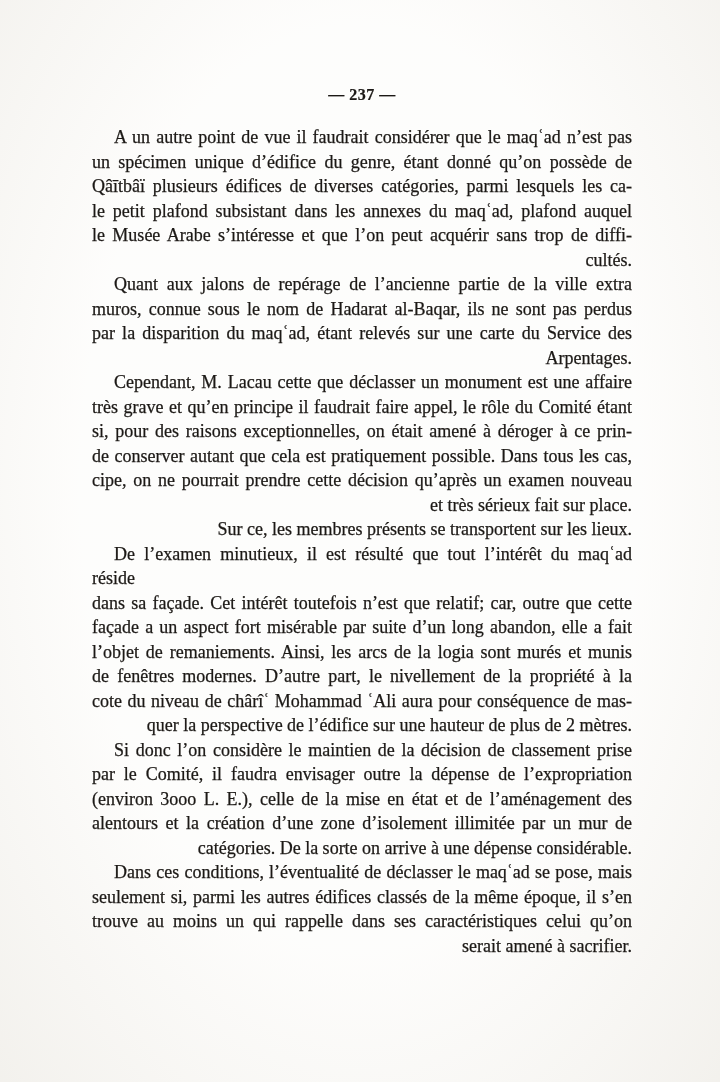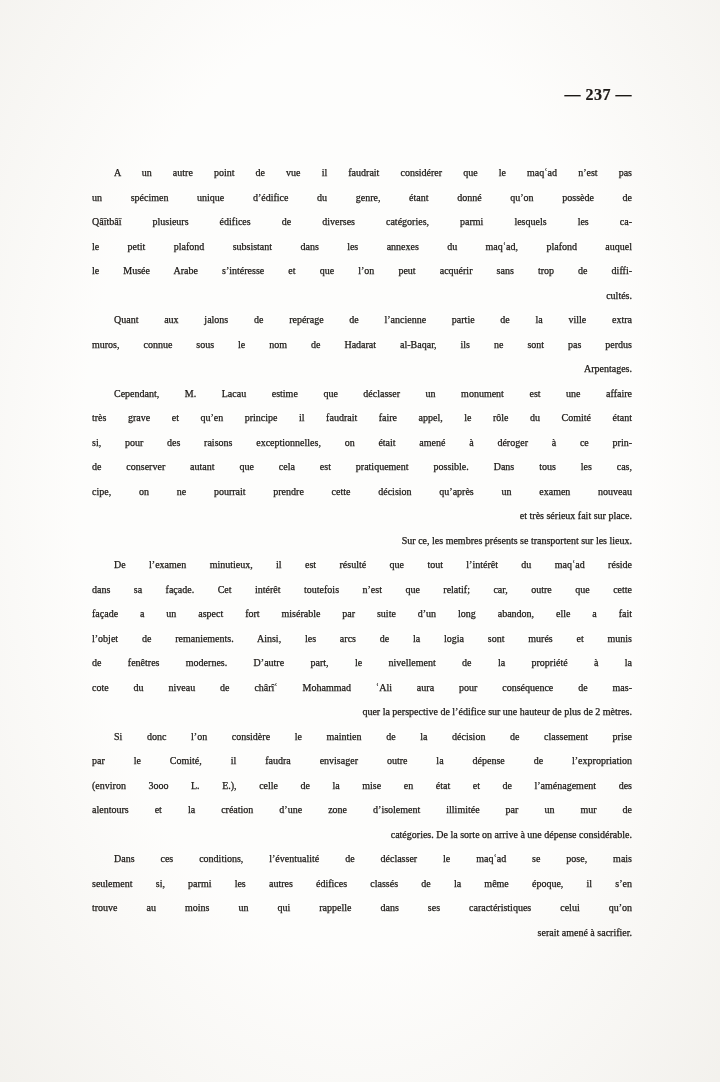--- a/index.html
+++ b/index.html
@@ -20,33 +20,32 @@
     background-image: radial-gradient(ellipse at 50% 45%, rgba(255,255,255,0.6) 55%, rgba(205,200,190,0.18) 100%);
     overflow: hidden;
     font-family: "Liberation Serif", "DejaVu Serif", serif;
     color: var(--ink);
   }
   .page-header {
     position: absolute;
     top: 86px;
     left: 92px;
     width: 540px;
-    text-align: right;
+    text-align: center;
     font-size: 16px;
     font-weight: bold;
     letter-spacing: 0.5px;
     -webkit-text-stroke: 0.2px currentColor;
   }
   .text-block {
     position: absolute;
     top: 125px;
     left: 92px;
     width: 540px;
-    font-size: 10px;
-    margin-top: 36px;
+    font-size: 18px;
     -webkit-text-stroke: 0.25px currentColor;
   }
   .paragraph { margin: 0; }
   .line {
     line-height: 24.5px;
     text-align: right;
     white-space: normal;
   }
   .line.just {
     text-align: justify;
@@ -66,24 +65,25 @@
         <div class="line indent just"><span>A un autre point de vue il faudrait considérer que le maqʿad n’est pas</span></div>
         <div class="line just"><span>un spécimen unique d’édifice du genre, étant donné qu’on possède de</span></div>
         <div class="line just"><span>Qâītbâï plusieurs édifices de diverses catégories, parmi lesquels les ca-</span></div>
         <div class="line just"><span>le petit plafond subsistant dans les annexes du maqʿad, plafond auquel</span></div>
         <div class="line just"><span>le Musée Arabe s’intéresse et que l’on peut acquérir sans trop de diffi-</span></div>
         <div class="line"><span>cultés.</span></div>
       </div>
       <div class="paragraph">
         <div class="line indent just"><span>Quant aux jalons de repérage de l’ancienne partie de la ville </span><span class="italic">extra</span></div>
         <div class="line just"><span class="italic">muros</span><span>, connue sous le nom de Hadarat al-Baqar, ils ne sont pas perdus</span></div>
+        <div class="line just"><span>par la disparition du maqʿad, étant relevés sur une carte du Service des</span></div>
         <div class="line"><span>Arpentages.</span></div>
       </div>
       <div class="paragraph">
-        <div class="line indent just"><span>Cependant, M. Lacau estime que déclasser un monument est une affaire</span></div>
+        <div class="line indent just"><span>Cependant, M. Lacau cette que déclasser un monument est une affaire</span></div>
         <div class="line just"><span>très grave et qu’en principe il faudrait faire appel, le rôle du Comité étant</span></div>
         <div class="line just"><span>si, pour des raisons exceptionnelles, on était amené à déroger à ce prin-</span></div>
         <div class="line just"><span>de conserver autant que cela est pratiquement possible. Dans tous les cas,</span></div>
         <div class="line just"><span>cipe, on ne pourrait prendre cette décision qu’après un examen nouveau</span></div>
         <div class="line"><span>et très sérieux fait sur place.</span></div>
       </div>
       <div class="paragraph">
         <div class="line indent"><span>Sur ce, les membres présents se transportent sur les lieux.</span></div>
       </div>
       <div class="paragraph">

